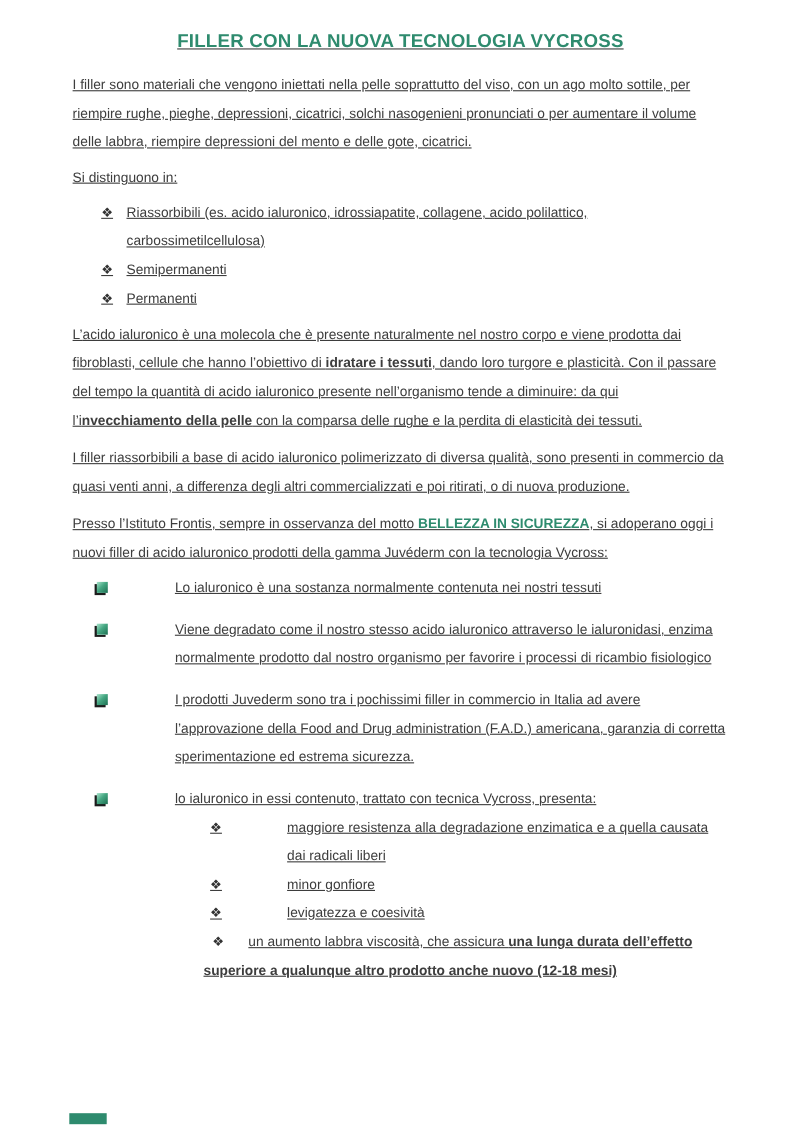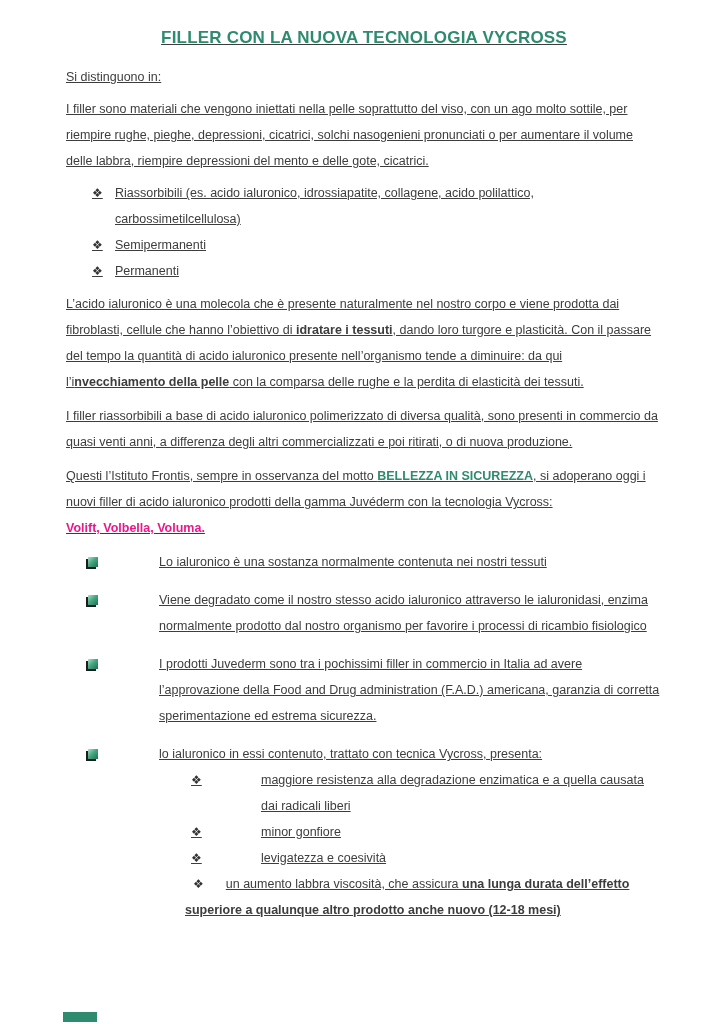--- a/index.html
+++ b/index.html
@@ -69,45 +69,44 @@
     background:var(--teal);
   }
 </style>
 </head>
 <body>
 
 <div class="page">
 
   <h1 class="doc-title">FILLER CON LA NUOVA TECNOLOGIA VYCROSS</h1>
 
+  <p class="para">I filler sono materiali che vengono iniettati nella pelle soprattutto del viso, con un ago molto sottile, per riempire rughe, pieghe, depressioni, cicatrici, solchi nasogenieni pronunciati o per aumentare il volume delle labbra, riempire depressioni del mento e delle gote, cicatrici.</p>
+
   <p class="para">Si distinguono in:</p>
-
-  <p class="para">I filler sono materiali che vengono iniettati nella pelle soprattutto del viso, con un ago molto sottile, per riempire rughe, pieghe, depressioni, cicatrici, solchi nasogenieni pronunciati o per aumentare il volume delle labbra, riempire depressioni del mento e delle gote, cicatrici.</p>
 
   <div class="diamond-list">
     <div class="diamond-item">
       <span class="diamond-marker">❖</span>
       <span class="li-text">Riassorbibili (es. acido ialuronico, idrossiapatite, collagene, acido polilattico, carbossimetilcellulosa)</span>
     </div>
     <div class="diamond-item">
       <span class="diamond-marker">❖</span>
       <span class="li-text">Semipermanenti</span>
     </div>
     <div class="diamond-item">
       <span class="diamond-marker">❖</span>
       <span class="li-text">Permanenti</span>
     </div>
   </div>
 
   <p class="para gap"><span>L’</span><span style="text-decoration: underline;">acido ialuronico</span><span> è una molecola che è presente naturalmente nel nostro corpo e viene prodotta dai fibroblasti, cellule che hanno l’obiettivo di </span><span style="font-weight: 700;">idratare i tessuti</span><span>, dando loro turgore e plasticità. Con il passare del tempo la quantità di acido ialuronico presente nell’organismo tende a diminuire: da qui l’i</span><span style="font-weight: 700;">nvecchiamento della pelle</span><span> con la comparsa delle </span><span style="text-decoration: underline;">rughe</span><span> e la perdita di elasticità dei tessuti.</span></p>
 
   <p class="para gap">I filler riassorbibili a base di acido ialuronico polimerizzato di diversa qualità, sono presenti in commercio da quasi venti anni,  a differenza degli altri commercializzati e poi ritirati, o di nuova produzione.</p>
 
-  <p class="para" style="margin-bottom:0;"><span>Questi l’Istituto Frontis, sempre in osservanza del motto </span><span class="c-teal" style="font-weight: 700;">BELLEZZA IN SICUREZZA</span><span>, si adoperano oggi i nuovi filler di acido ialuronico prodotti  della gamma Juvéderm con la  tecnologia Vycross:</span></p>
-  <p class="para gap brands-line"><span class="c-magenta" style="font-weight: 700;">Volift, Volbella, Voluma.</span></p>
+  <p class="para" style="margin-bottom:0;"><span>Presso l’Istituto Frontis, sempre in osservanza del motto </span><span class="c-teal" style="font-weight: 700;">BELLEZZA IN SICUREZZA</span><span>, si adoperano oggi i nuovi filler di acido ialuronico prodotti  della gamma Juvéderm con la  tecnologia Vycross:</span></p>
 
 
   <div class="reason-list">
     <div class="reason-item">
       <span class="bullet-green"></span>
       <span class="li-text">Lo ialuronico è una sostanza normalmente contenuta nei nostri tessuti</span>
     </div>
     <div class="reason-item">
       <span class="bullet-green"></span>
       <span class="li-text">Viene degradato come il nostro stesso acido ialuronico attraverso le ialuronidasi, enzima normalmente prodotto dal nostro organismo per favorire i processi di ricambio fisiologico</span>

